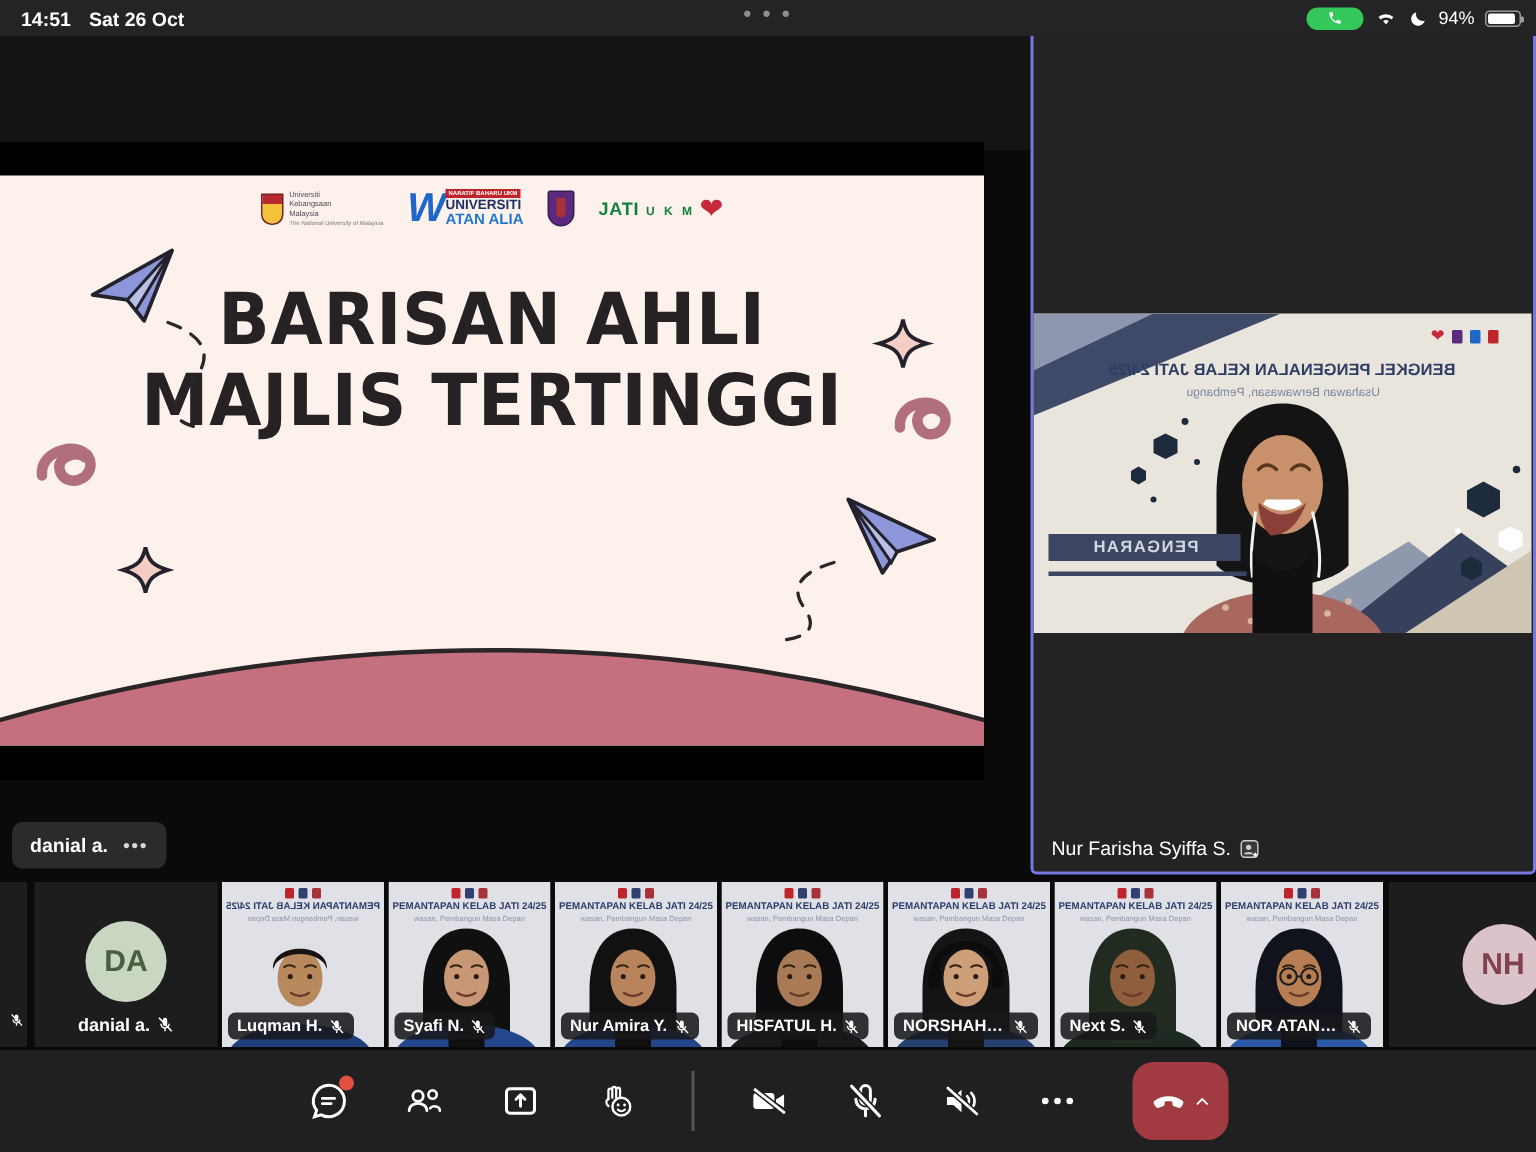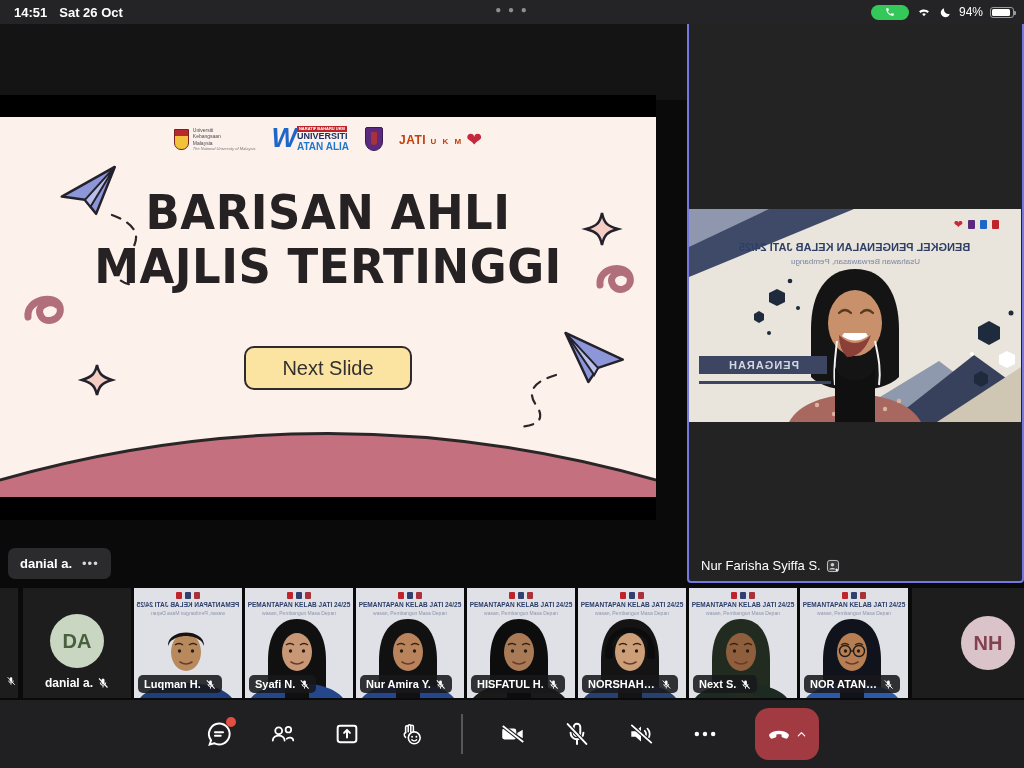--- a/index.html
+++ b/index.html
@@ -39,21 +39,21 @@
   .logo-watan .w { font-size:27px; font-weight:900; font-style:italic; color:#1f66c9; line-height:0.8; }
   .logo-watan .col { display:flex; flex-direction:column; line-height:1.05; }
   .logo-watan .tag { font-size:4px; background:#c0242b; color:#fff; padding:1px 2px; font-weight:bold; align-self:flex-start; }
   .logo-watan .l1 { font-size:9px; font-weight:900; color:#1d2f63; }
   .logo-watan .l2 { font-size:10px; font-weight:900; color:#1f78d0; }
   .crest { width:18px; height:24px; background:#5b2a7e; border-radius:2px 2px 9px 9px;
     position:relative; border:1px solid #3c1b55; }
   .crest:after { content:""; position:absolute; left:5px; top:4px; width:6px; height:13px;
     background:#a8323a; border-radius:0 0 3px 3px; }
   .logo-jati { display:flex; align-items:center; gap:3px; }
-  .logo-jati .col { line-height:0.95; color:#c2410c; }
+  .logo-jati .col { line-height:0.95; color:#15803d; }
   .logo-jati .l1 { font-size:12px; font-weight:900; letter-spacing:0.5px; }
   .logo-jati .l2 { font-size:8px; font-weight:900; letter-spacing:2px; }
   .heart { font-size:19px; color:#c6283c; line-height:1; }
 
   #slide-title { position:absolute; top:72px; left:0; width:100%; text-align:center;
     font-family:"DejaVu Sans", sans-serif; font-weight:900; font-size:45px; line-height:1.14;
     color:#262223; letter-spacing:0.5px; transform:scaleY(1.06); }
   #next-slide-btn { position:absolute; top:229px; left:50%; transform:translateX(-50%);
     width:168px; height:44px; background:#fbe3a1; border:2.5px solid #2f2b2c; border-radius:10px;
     font-size:20px; color:#332f30; display:flex; align-items:center; justify-content:center;
@@ -85,21 +85,21 @@
   #spot-role-line { position:absolute; top:172px; left:10px; width:132px; height:3px;
     background:#3c4663; }
   #spot-name { position:absolute; left:12px; bottom:8px; color:#fff; font-size:13px;
     display:flex; align-items:center; gap:5px; }
 
   
   #filmstrip { position:absolute; top:588px; left:0; width:1024px; height:110px;
     display:flex; gap:3px; }
   .tile { position:relative; height:110px; overflow:hidden; flex:none; background:#1d1d1e; }
   .tile.sliver { width:18px; margin-right:1px; }
-  .tile.avatar { width:108px; margin-left:1px; }
+  .tile.avatar { width:122px; margin-left:1px; }
   .tile.avatar.wide { width:152px; }
   .tile.photo { width:108px; }
   .tile .banner { position:absolute; inset:0; background:#dfe1e6; }
   .tile .b-logos { position:absolute; top:4px; left:0; width:100%; display:flex;
     justify-content:center; gap:3px; }
   .tile .b-logos i { display:block; width:6px; height:7px; border-radius:1px; }
   .tile .b-title { position:absolute; top:13px; left:0; width:100%; text-align:center;
     font-size:6.5px; font-weight:900; color:#2c3e6b; white-space:nowrap; }
   .tile .b-sub { position:absolute; top:22px; left:0; width:100%; text-align:center;
     font-size:5px; color:#8b94aa; white-space:nowrap; }
@@ -184,21 +184,20 @@
         </span>
         <span class="heart">❤</span>
       </div>
     </div>
 
     <div id="slide-title">
       <div>BARISAN AHLI</div>
       <div>MAJLIS TERTINGGI</div>
     </div>
 
-    <div id="next-slide-btn">Next Slide</div>
 
     <svg id="slide-deco" width="656" height="380" viewBox="0 0 656 380">
 
       <path d="M-70,385 Q328,248 726,385 Z" fill="#c4707e" stroke="#2a2627" stroke-width="3"></path>
 
       <g transform="translate(58,62) rotate(-12)">
         <path d="M0,18 L58,0 L30,42 L22,26 Z" fill="#8d96d8" stroke="#23212b" stroke-width="2.5" stroke-linejoin="round"></path>
         <path d="M22,26 L58,0 L26,34 Z" fill="#b9bfe8" stroke="#23212b" stroke-width="2"></path>
       </g>
       <path d="M112,98 Q150,112 128,138 Q104,162 132,168" fill="none" stroke="#2a2627" stroke-width="2.2" stroke-dasharray="9 8" stroke-linecap="round"></path>

